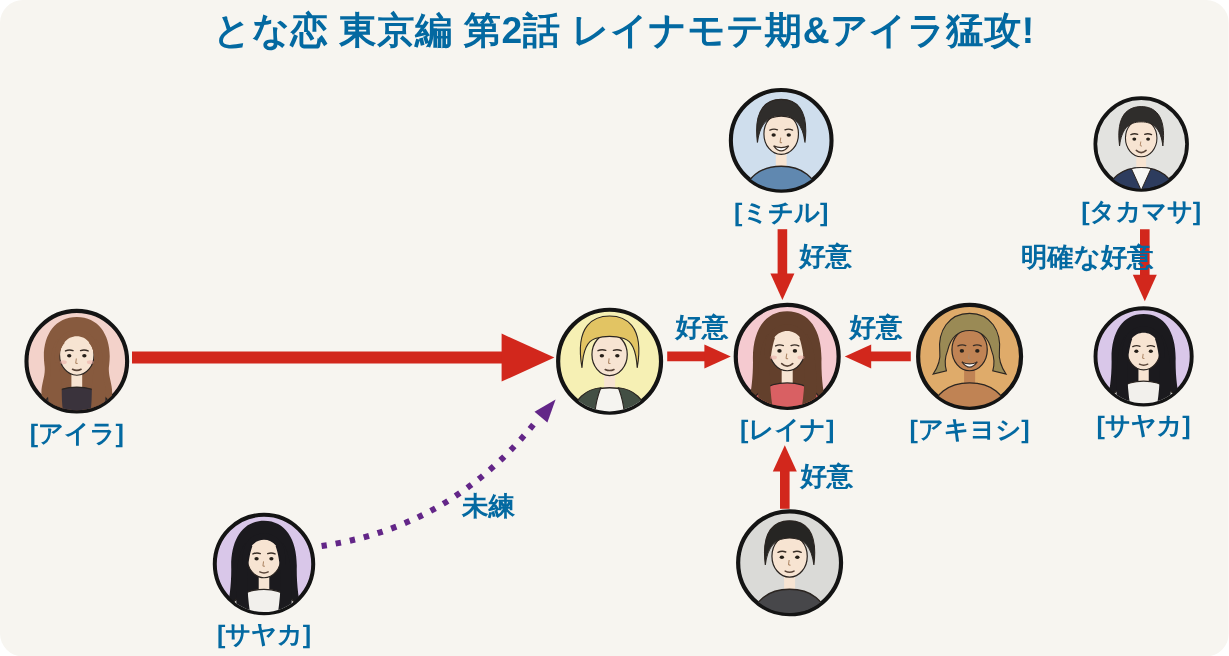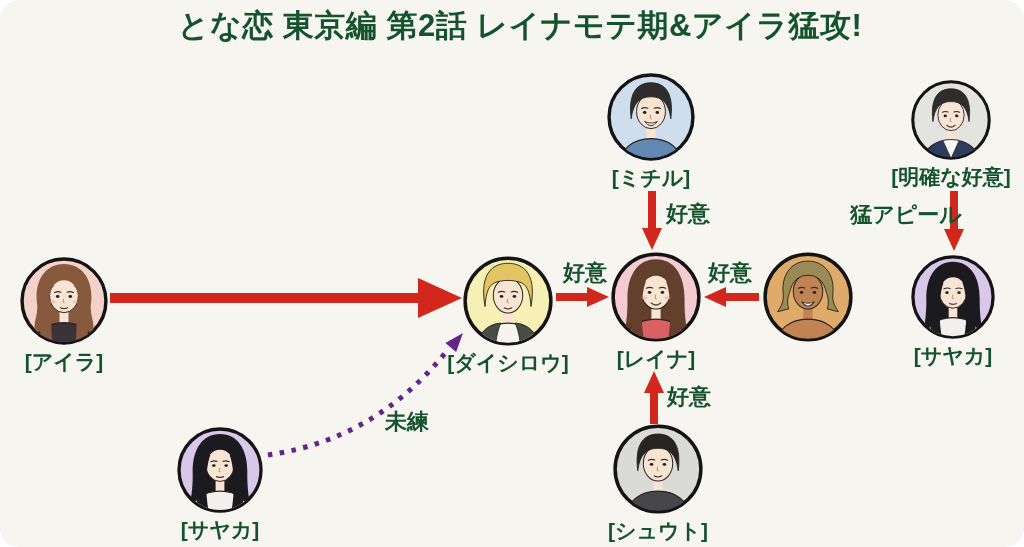--- a/index.html
+++ b/index.html
@@ -1,20 +1,20 @@
 <!DOCTYPE html>
 <html><head>
 <meta charset="utf-8">
 <style>
   html,body{margin:0;padding:0;background:#ffffff;}
   #stage{
     position:relative;width:1024px;height:547px;overflow:hidden;
     background:#f7f5f0;
     font-family:"Liberation Sans","DejaVu Sans",sans-serif;
-    color:#14532d;
+    color:#0369a1;
     border-radius:19px;
   }
   .title{
     position:absolute;top:5px;left:16px;right:0;
     text-align:center;font-size:31px;font-weight:bold;
     letter-spacing:0.5px;white-space:nowrap;
   }
   #edges{position:absolute;left:0;top:0;pointer-events:none;}
   #nodes,#elabels{position:absolute;left:0;top:0;width:100%;height:100%;pointer-events:none;}
   .person{position:absolute;}
@@ -79,21 +79,20 @@
       <ellipse cx="50" cy="44" rx="16" ry="19" fill="#f7e4d2" stroke="#2b2521" stroke-width="1.1"></ellipse>
       <path d="M25,56 C18,16 37,9 50,9 C63,9 82,16 75,56 C74,39 70,32 63,29.5 C55,27 45,27 37,29.5 C30,32 26,39 25,56 Z" fill="#e2c463" stroke="#2b2521" stroke-width="1"></path>
     <path d="M39.5,40.5 Q43,38.8 46.5,40.2" fill="none" stroke="#3a2f27" stroke-width="1.3" stroke-linecap="round"></path>
     <path d="M53.5,40.2 Q57,38.8 60.5,40.5" fill="none" stroke="#3a2f27" stroke-width="1.3" stroke-linecap="round"></path>
     <ellipse cx="43" cy="45" rx="2" ry="1.6" fill="#262019"></ellipse>
     <ellipse cx="57" cy="45" rx="2" ry="1.6" fill="#262019"></ellipse>
     <path d="M49.6,47.5 L49,51.5 Q49.8,52.4 50.8,52" fill="none" stroke="#b08968" stroke-width="1"></path>
     <path d="M46,57.5 Q50,59.5 54,57.5" fill="none" stroke="#5a4538" stroke-width="1.4" stroke-linecap="round"></path>
     </g>
   </svg>
-        <div class="plabel" style="top: 96px;">[ダイシロウ]</div>
       </div>
       <div class="person" style="left: 606px; top: 72px; width: 90px;">
         <svg width="90" height="90" viewBox="0 0 100 100">
     <defs>
             <clipPath id="clip-michiru">
               <circle cx="50" cy="50" r="45.5"></circle>
             </clipPath>
           </defs>
     <circle cx="50" cy="50" r="46.6" fill="#cfdeed" stroke="#141414" stroke-width="3.8"></circle>
     <g clip-path="url(#clip-michiru)">
@@ -156,21 +155,21 @@
       <ellipse cx="50" cy="44" rx="16" ry="19" fill="#f7e4d2" stroke="#2b2521" stroke-width="1.1"></ellipse>
       <path d="M28,52 C24,20 37,12 50,12 C63,12 76,20 72,52 C70,35 63,27.5 50,27.5 C37,27.5 30,35 28,52 Z" fill="#2f2d2b" stroke="#2b2521" stroke-width="1"></path>
     <path d="M39.5,40.5 Q43,38.8 46.5,40.2" fill="none" stroke="#3a2f27" stroke-width="1.3" stroke-linecap="round"></path>
     <path d="M53.5,40.2 Q57,38.8 60.5,40.5" fill="none" stroke="#3a2f27" stroke-width="1.3" stroke-linecap="round"></path>
     <ellipse cx="43" cy="45" rx="2" ry="1.6" fill="#262019"></ellipse>
     <ellipse cx="57" cy="45" rx="2" ry="1.6" fill="#262019"></ellipse>
     <path d="M49.6,47.5 L49,51.5 Q49.8,52.4 50.8,52" fill="none" stroke="#b08968" stroke-width="1"></path>
     <path d="M45,56.5 Q50,61 55,56.5" fill="none" stroke="#5a4538" stroke-width="1.5" stroke-linecap="round"></path>
     </g>
   </svg>
-        <div class="plabel" style="top: 86px;">[明確な好意]</div>
+        <div class="plabel" style="top: 86px;">[タカマサ]</div>
       </div>
       <div class="person" style="left: 910px; top: 254px; width: 86px;">
         <svg width="86" height="86" viewBox="0 0 100 100">
     <defs>
             <clipPath id="clip-sayaka-right">
               <circle cx="50" cy="50" r="45.5"></circle>
             </clipPath>
           </defs>
     <circle cx="50" cy="50" r="46.6" fill="#d9c7e9" stroke="#141414" stroke-width="3.8"></circle>
     <g clip-path="url(#clip-sayaka-right)">
@@ -206,20 +205,21 @@
       <ellipse cx="50" cy="44" rx="16" ry="19" fill="#c08354" stroke="#2b2521" stroke-width="1.1"></ellipse>
       <path d="M50,11 C31,11 21,27 23,46 C24,54 21,60 17,66 L29,63 C27,56 28,50 30,45 C33,32 40,26.5 50,26.5 C60,26.5 67,32 70,45 C72,50 73,56 71,63 L83,66 C79,60 76,54 77,46 C79,27 69,11 50,11 Z" fill="#9a8a55" stroke="#2b2521" stroke-width="1"></path>
     <path d="M39.5,40.5 Q43,38.8 46.5,40.2" fill="none" stroke="#3a2f27" stroke-width="1.3" stroke-linecap="round"></path>
     <path d="M53.5,40.2 Q57,38.8 60.5,40.5" fill="none" stroke="#3a2f27" stroke-width="1.3" stroke-linecap="round"></path>
     <ellipse cx="43" cy="45" rx="2" ry="1.6" fill="#262019"></ellipse>
     <ellipse cx="57" cy="45" rx="2" ry="1.6" fill="#262019"></ellipse>
     <path d="M49.6,47.5 L49,51.5 Q49.8,52.4 50.8,52" fill="none" stroke="#b08968" stroke-width="1"></path>
     <path d="M43,55 Q50,64.5 57,55 Q50,58.5 43,55 Z" fill="#ffffff" stroke="#3c2f27" stroke-width="1.1"></path>
     </g>
   </svg>
+        <div class="plabel" style="top: 96px;">[アキヨシ]</div>
       </div>
       <div class="person" style="left: 612px; top: 423px; width: 92px;">
         <svg width="92" height="92" viewBox="0 0 100 100">
     <defs>
             <clipPath id="clip-shuuto">
               <circle cx="50" cy="50" r="45.5"></circle>
             </clipPath>
           </defs>
     <circle cx="50" cy="50" r="46.6" fill="#dadad7" stroke="#141414" stroke-width="3.8"></circle>
     <g clip-path="url(#clip-shuuto)">
@@ -229,21 +229,20 @@
       <ellipse cx="50" cy="44" rx="16" ry="19" fill="#f7e4d2" stroke="#2b2521" stroke-width="1.1"></ellipse>
       <path d="M28,52 C24,20 37,12 50,12 C63,12 76,20 72,52 C70,35 63,27.5 50,27.5 C37,27.5 30,35 28,52 Z" fill="#262523" stroke="#2b2521" stroke-width="1"></path>
     <path d="M39.5,40.5 Q43,38.8 46.5,40.2" fill="none" stroke="#3a2f27" stroke-width="1.3" stroke-linecap="round"></path>
     <path d="M53.5,40.2 Q57,38.8 60.5,40.5" fill="none" stroke="#3a2f27" stroke-width="1.3" stroke-linecap="round"></path>
     <ellipse cx="43" cy="45" rx="2" ry="1.6" fill="#262019"></ellipse>
     <ellipse cx="57" cy="45" rx="2" ry="1.6" fill="#262019"></ellipse>
     <path d="M49.6,47.5 L49,51.5 Q49.8,52.4 50.8,52" fill="none" stroke="#b08968" stroke-width="1"></path>
     <path d="M46,57.5 Q50,59.5 54,57.5" fill="none" stroke="#5a4538" stroke-width="1.4" stroke-linecap="round"></path>
     </g>
   </svg>
-        <div class="plabel" style="top: 96px;">[シュウト]</div>
       </div>
       <div class="person" style="left: 176px; top: 426px; width: 88px;">
         <svg width="88" height="88" viewBox="0 0 100 100">
     <defs>
             <clipPath id="clip-sayaka-left">
               <circle cx="50" cy="50" r="45.5"></circle>
             </clipPath>
           </defs>
     <circle cx="50" cy="50" r="46.6" fill="#d9c7e9" stroke="#141414" stroke-width="3.8"></circle>
     <g clip-path="url(#clip-sayaka-left)">
@@ -279,16 +278,16 @@
       <line x1="954" y1="191" x2="954" y2="232" stroke="#d2271c" stroke-width="8"></line>
       <polygon points="954,251 944,229 964,229" fill="#d2271c"></polygon>
       <path d="M268,455 C322,447 388,424 446,352" fill="none" stroke="#632688" stroke-width="5" stroke-dasharray="4.5 7.5"></path>
       <polygon points="463,333 456.1493465177886,352.05435768706633 445.4247243141229,343.0553311514548" fill="#632688"></polygon>
     </svg>
   <div id="elabels">
       <div class="edge-label" style="left: 585px; top: 261px;">好意</div>
       <div class="edge-label" style="left: 688px; top: 202px;">好意</div>
       <div class="edge-label" style="left: 730px; top: 261px;">好意</div>
       <div class="edge-label" style="left: 689px; top: 385px;">好意</div>
-      <div class="edge-label" style="left: 906px; top: 203px;">猛アピール</div>
+      <div class="edge-label" style="left: 906px; top: 203px;">明確な好意</div>
       <div class="edge-label" style="left: 407px; top: 412px; font-family: Liberation Mono, monospace;">未練</div>
     </div>
 </div>
 
 </body></html>

